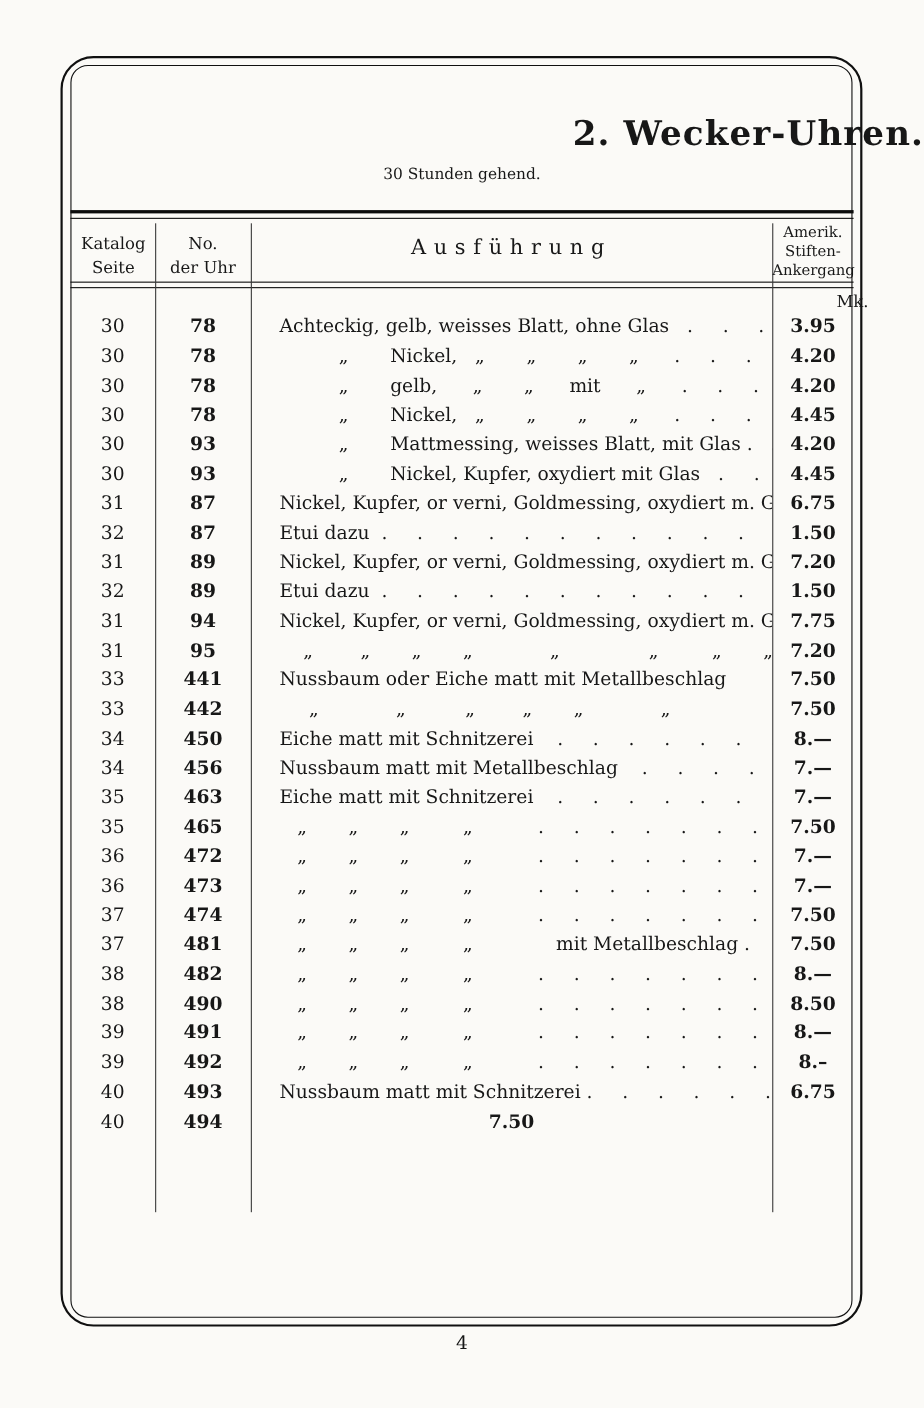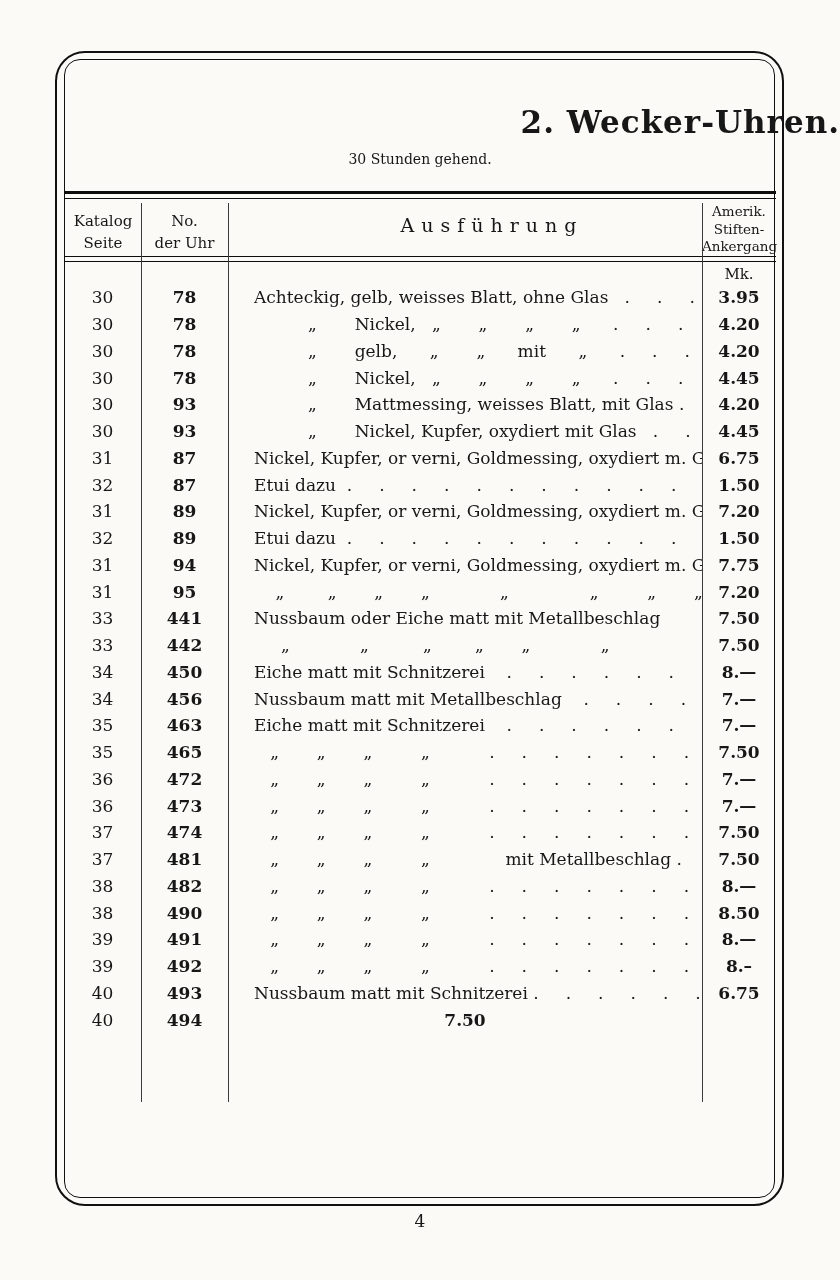--- a/index.html
+++ b/index.html
@@ -42,25 +42,25 @@
     border-top:1.6px solid #0c0c0c;border-bottom:1.2px solid #0c0c0c;
     box-sizing:border-box;
   }
   .vline{position:absolute;top:203px;height:899px;width:1px;background:#3a3a3a;}
   .vline.v1{left:141px;}
   .vline.v2{left:228px;}
   .vline.v3{left:702px;}
   .colhead{position:absolute;text-align:center;white-space:pre-line;}
   .colhead.katalog{left:65px;top:210px;width:76px;font-size:15px;line-height:22px;}
   .colhead.no{left:141px;top:210px;width:87px;font-size:15px;line-height:22px;}
-  .colhead.ausf{left:228px;top:214px;width:474px;font-size:19px;letter-spacing:7px;padding-left:27px;}
+  .colhead.ausf{left:228px;top:214px;width:474px;font-size:19px;letter-spacing:7px;}
   .colhead.anker{left:702px;top:203px;width:74px;font-size:13.5px;line-height:17.5px;}
   .mk-label{
     position:absolute;left:702px;top:265px;width:74px;
-    text-align:center;font-size:15px;
+    text-align:center;font-size:15px;padding-left:36px;
   }
   .rows{
     position:absolute;left:64px;top:284px;width:712px;
   }
   .row{
     display:grid;
     grid-template-columns:77px 87px 474px 74px;
     height:26.75px;
     align-items:center;
   }

